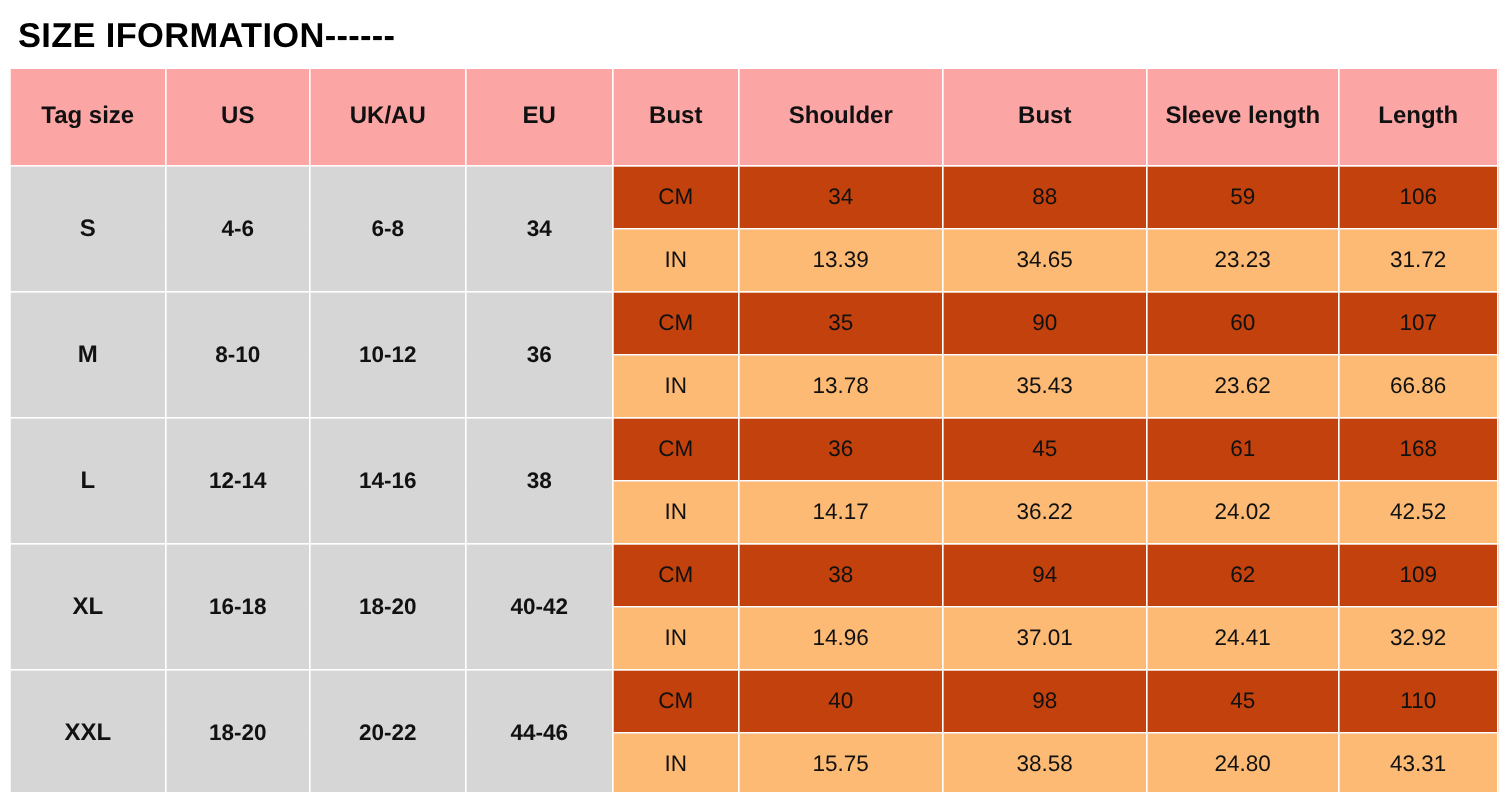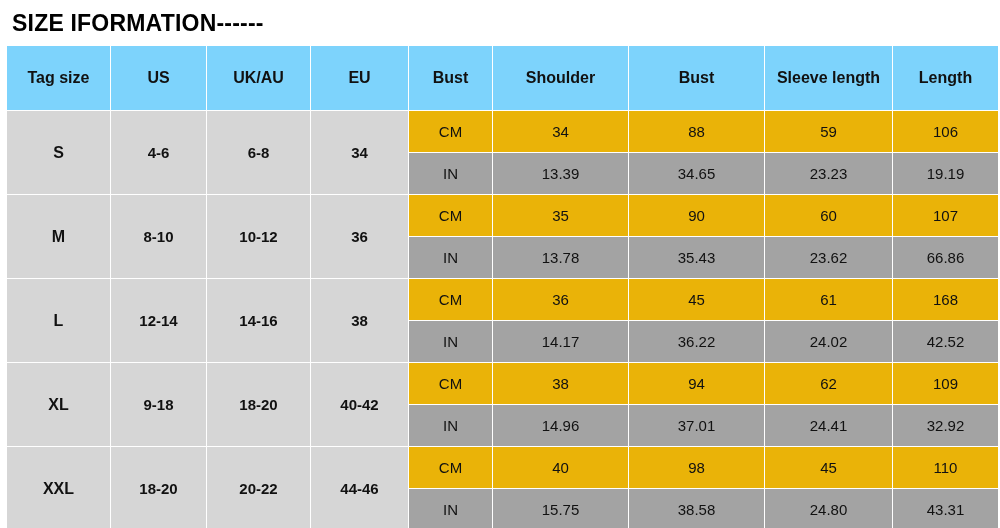--- a/index.html
+++ b/index.html
@@ -36,21 +36,21 @@
   }
   table.size-table td, table.size-table th {
     border: 1px solid #ffffff;
     text-align: center;
     vertical-align: middle;
     font-size: 15px;
     color: #111;
   }
   
   tr.header-row th {
-    background: #7dd3fc;
+    background: #fca5a5;
     font-weight: bold;
     font-size: 16px;
     height: 62px;
     line-height: 1.15;
   }
   
   col.c-tag { width: 104px; }
   col.c-us { width: 96px; }
   col.c-ukau { width: 104px; }
   col.c-eu { width: 98px; }
@@ -65,25 +65,25 @@
     background: #d6d6d6;
     font-size: 16px;
     font-weight: bold;
   }
   td.grp.tag {
     font-weight: bold;
     font-size: 16px;
   }
   
   td.unit-cm, td.val-cm {
-    background: #eab308;
+    background: #c2410c;
     height: 39px;
   }
   td.unit-in, td.val-in {
-    background: #a3a3a3;
+    background: #fdba74;
     height: 39px;
   }
   td.unit-cm, td.unit-in { font-size: 15px; }
 </style>
 </head>
 <body>
 
 <div class="page">
 
   <div class="title">SIZE IFORMATION------</div>
@@ -124,21 +124,21 @@
         <td class="val-cm">34</td>
         <td class="val-cm">88</td>
         <td class="val-cm">59</td>
         <td class="val-cm">106</td>
       </tr>
       <tr>
         <td class="unit-in">IN</td>
         <td class="val-in">13.39</td>
         <td class="val-in">34.65</td>
         <td class="val-in">23.23</td>
-        <td class="val-in">19.19</td>
+        <td class="val-in">31.72</td>
       </tr>
 
       <tr>
         <td class="grp tag" rowspan="2">M</td>
         <td class="grp" rowspan="2">8-10</td>
         <td class="grp" rowspan="2">10-12</td>
         <td class="grp" rowspan="2">36</td>
         <td class="unit-cm">CM</td>
         <td class="val-cm">35</td>
         <td class="val-cm">90</td>
@@ -167,21 +167,21 @@
       <tr>
         <td class="unit-in">IN</td>
         <td class="val-in">14.17</td>
         <td class="val-in">36.22</td>
         <td class="val-in">24.02</td>
         <td class="val-in">42.52</td>
       </tr>
 
       <tr>
         <td class="grp tag" rowspan="2">XL</td>
-        <td class="grp" rowspan="2">9-18</td>
+        <td class="grp" rowspan="2">16-18</td>
         <td class="grp" rowspan="2">18-20</td>
         <td class="grp" rowspan="2">40-42</td>
         <td class="unit-cm">CM</td>
         <td class="val-cm">38</td>
         <td class="val-cm">94</td>
         <td class="val-cm">62</td>
         <td class="val-cm">109</td>
       </tr>
       <tr>
         <td class="unit-in">IN</td>

